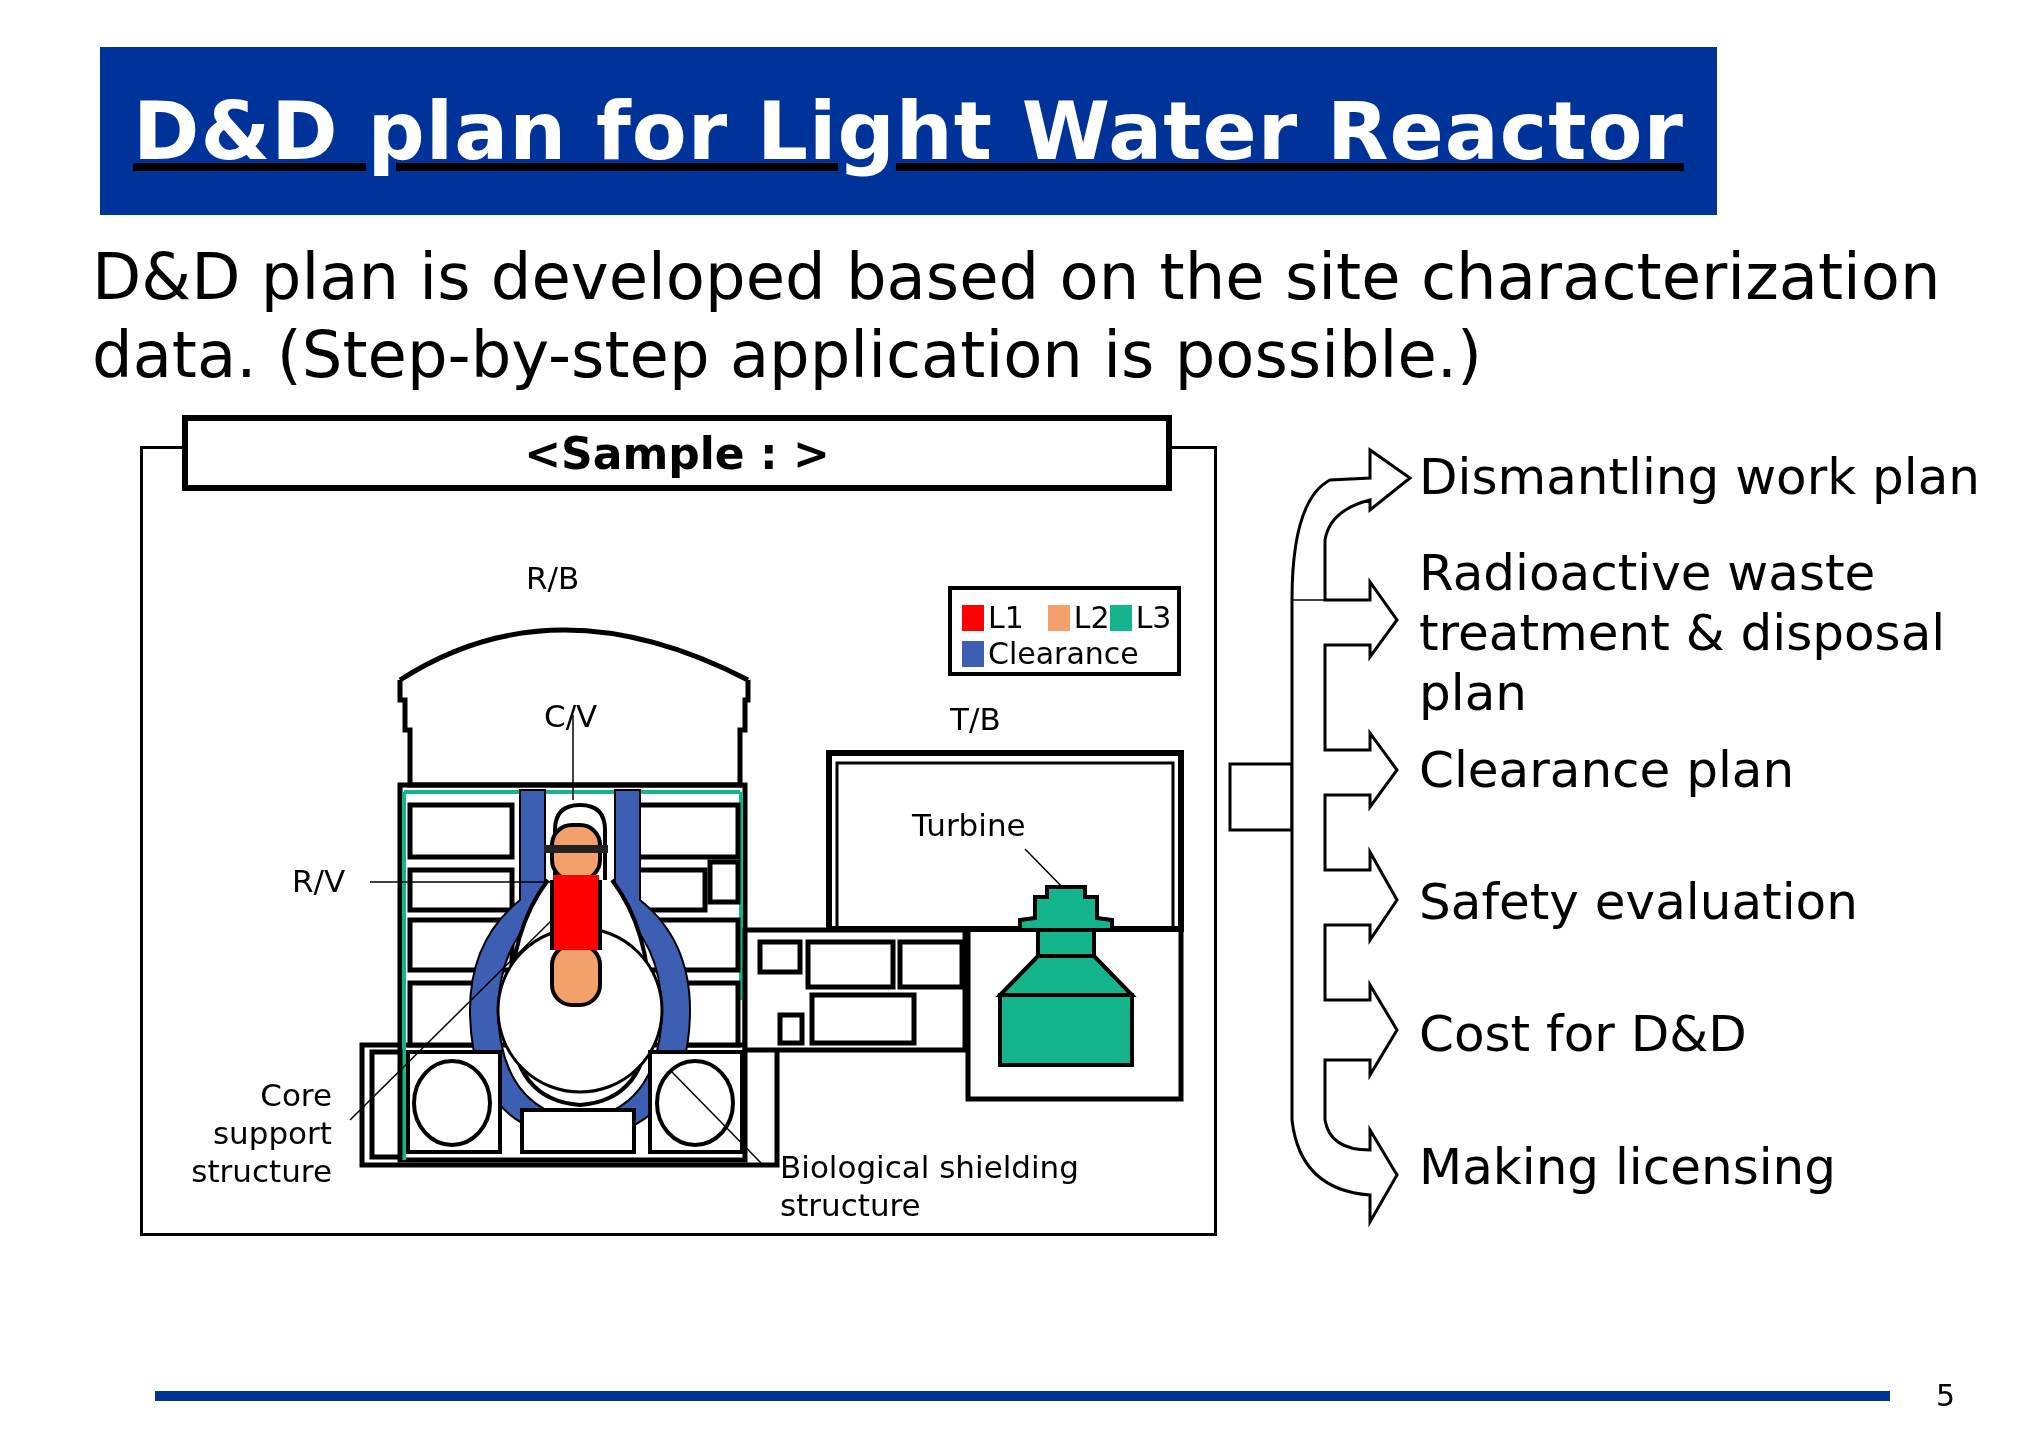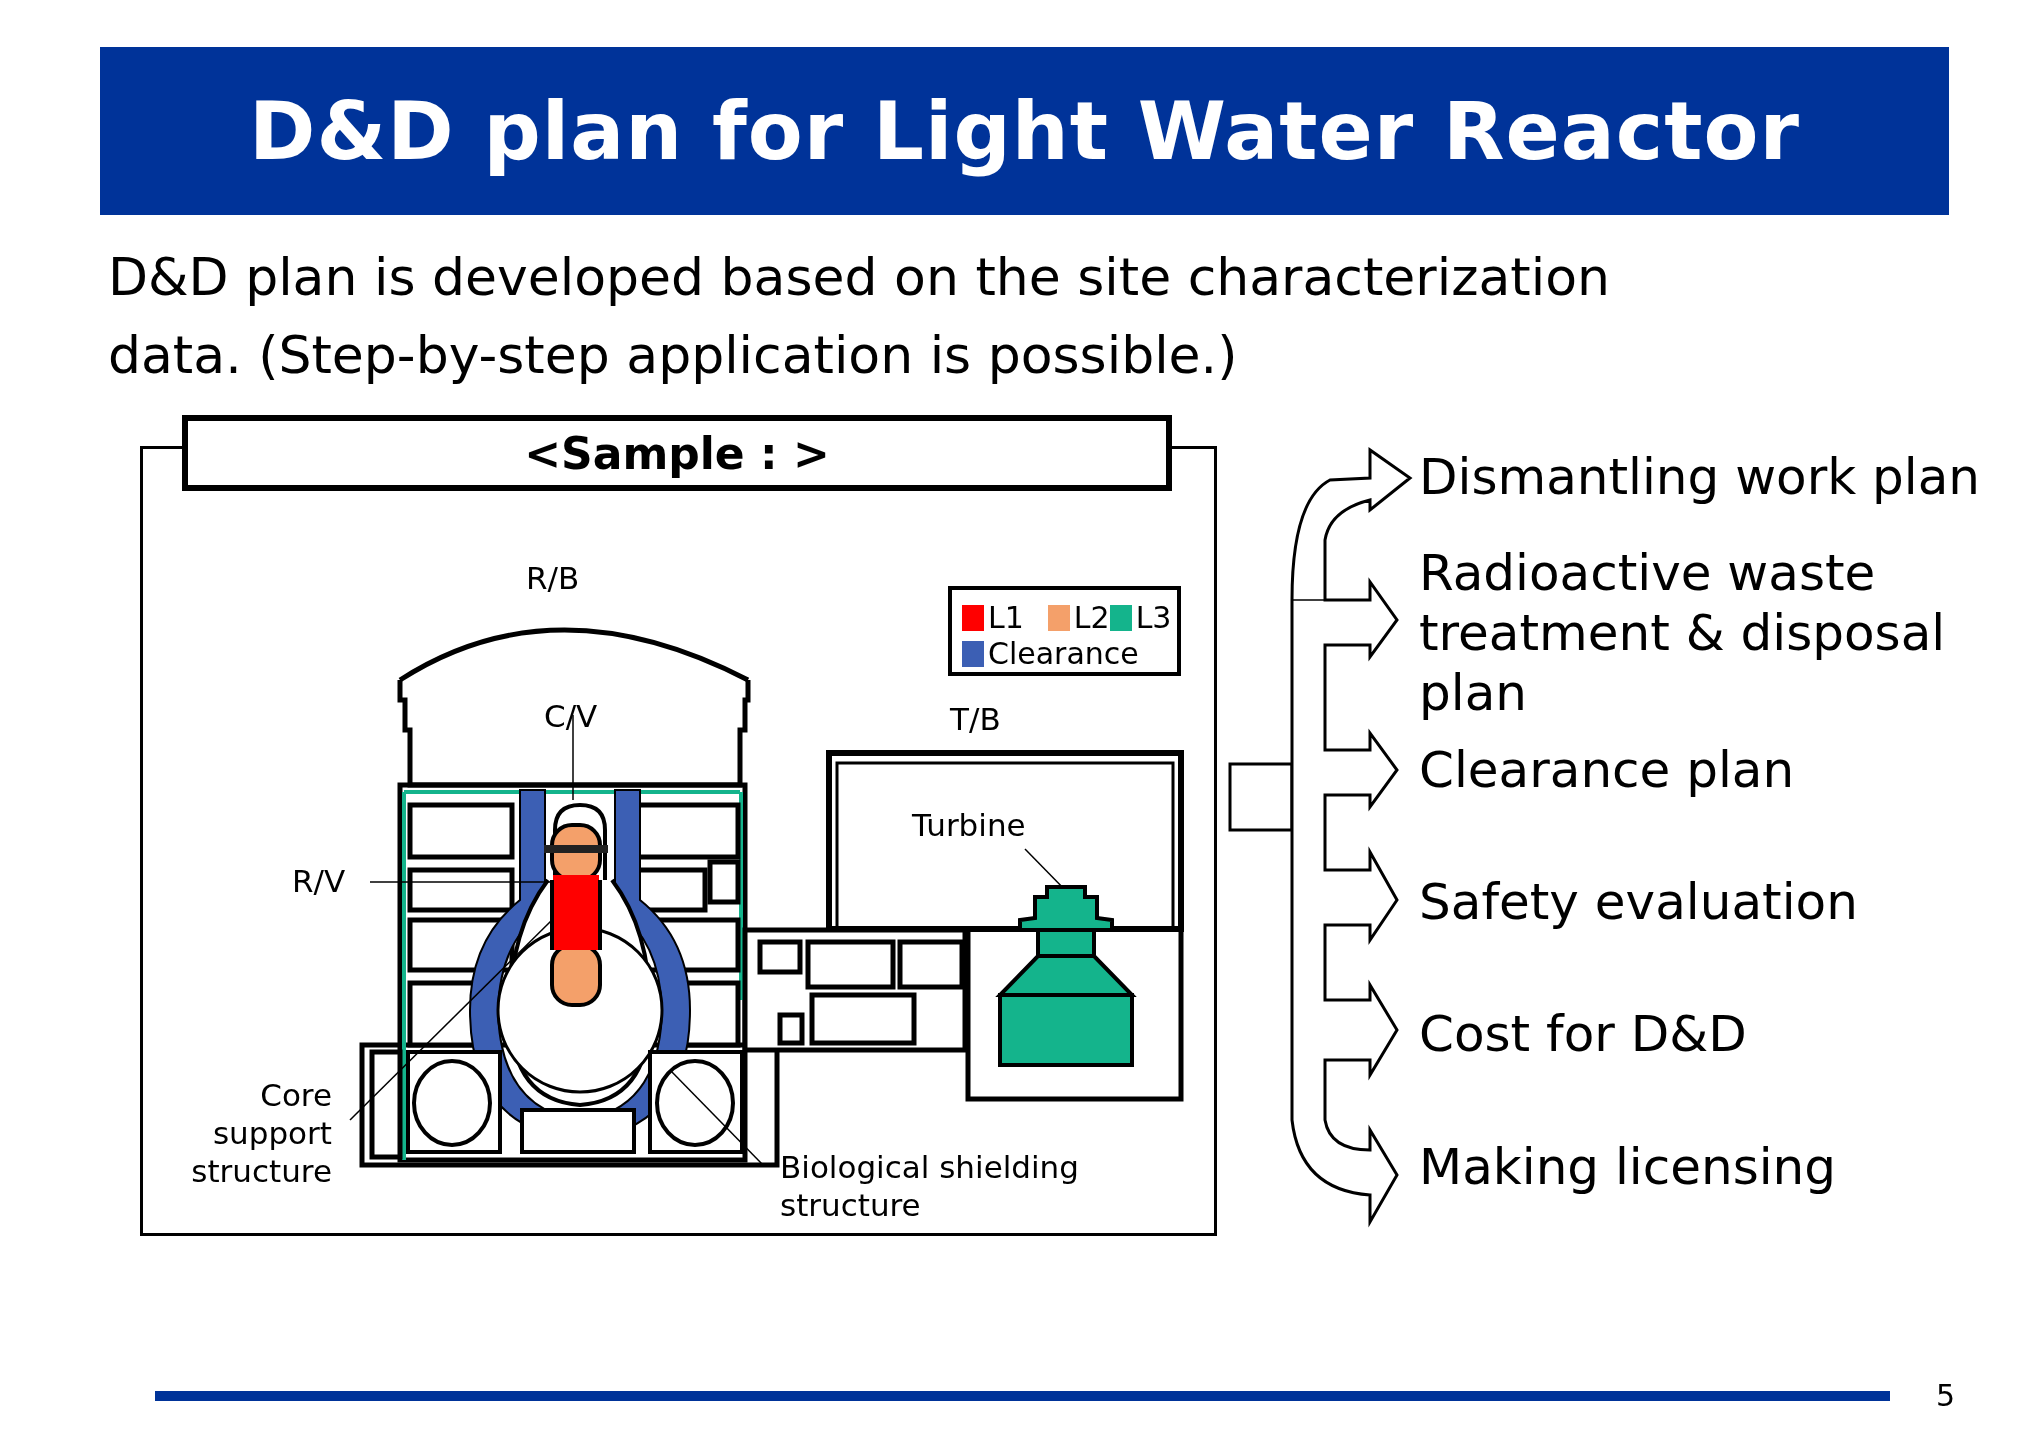--- a/index.html
+++ b/index.html
@@ -1,19 +1,19 @@
 <!DOCTYPE html>
 <html><head>
 <meta charset="utf-8">
 <style>
   html, body { margin:0; padding:0; background:#ffffff; }
   body { width:2035px; height:1439px; position:relative; overflow:hidden; font-family:"DejaVu Sans", sans-serif; color:#000; }
-  .title-bar { position:absolute; left:100px; top:47px; width:1849px; height:168px; background:#003399; display:flex; align-items:center; justify-content:center; }
+  .title-bar { position:absolute; left:100px; top:47px; width:1617px; height:168px; background:#003399; display:flex; align-items:center; justify-content:center;text-decoration:underline; }
   .title-bar h1 { margin:0; color:#fff; font-family:"DejaVu Sans", sans-serif; font-weight:bold; font-size:80px; letter-spacing:1px; }
-  .subtitle { position:absolute; left:108px; top:238px; width:1860px; font-size:52px; line-height:78px; }
+  .subtitle { position:absolute; left:92px; top:238px; width:1860px; font-size:64px; line-height:78px; }
   .frame { position:absolute; left:140px; top:446px; width:1077px; height:790px; border:3px solid #000; box-sizing:border-box; }
   .sample-box { position:absolute; left:182px; top:415px; width:990px; height:76px; border:6px solid #000; background:#fff; box-sizing:border-box; display:flex; align-items:center; justify-content:center; font-weight:bold; }
   .sample-box .big { font-size:44px; }
   .sample-box .small { font-size:36px; }
   .diagram { position:absolute; left:0; top:0; width:2035px; height:1439px; }
   .lbl { position:absolute; font-size:31px; line-height:38px; }
   .legend { position:absolute; left:948px; top:586px; width:233px; height:90px; border:4px solid #000; box-sizing:border-box; background:#fff; font-size:30px; }
   .legend .row { position:absolute; display:flex; align-items:center; }
   .sw { display:inline-block; width:22px; height:26px; margin-right:4px; }
   .out-label { position:absolute; left:1419px; font-size:50px; line-height:60px; }

